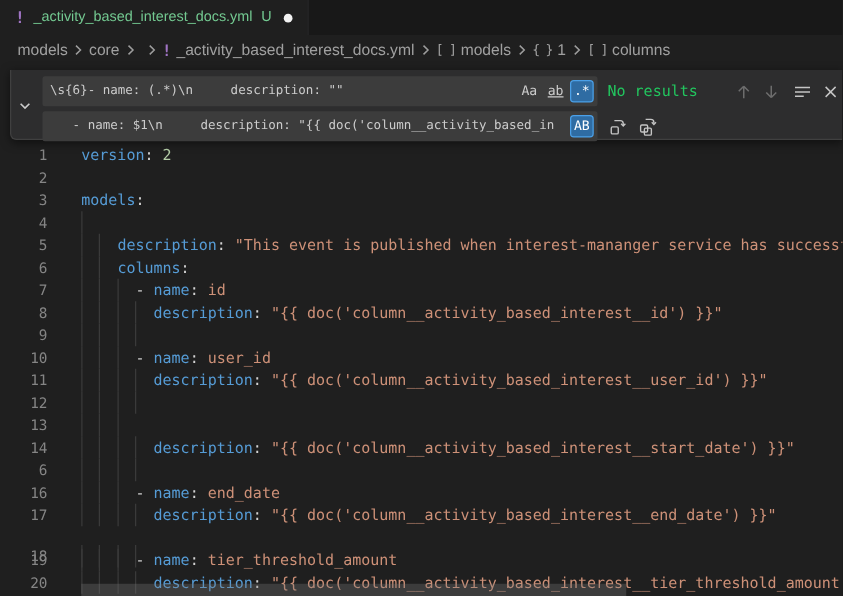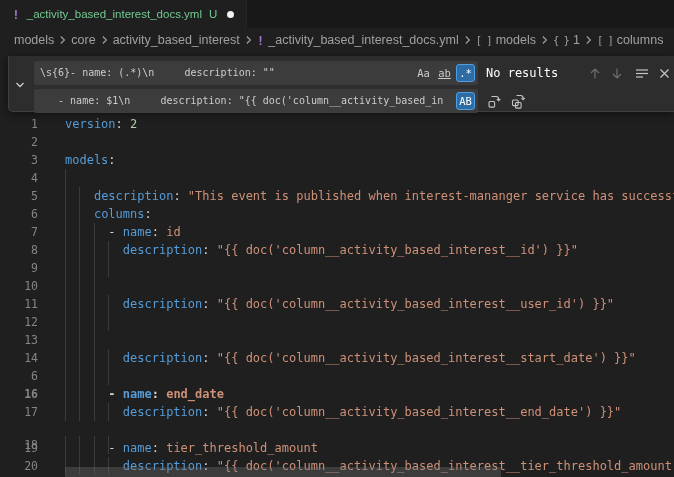--- a/index.html
+++ b/index.html
@@ -47,21 +47,21 @@
   .find-input .input-text{right:70px;}
   .replace-input .input-text{right:30px;}
   .toggles{position:absolute;right:3px;top:3px;display:flex;gap:2px;}
   .toggle{min-width:19px;height:18px;line-height:17px;text-align:center;border-radius:3px;
       color:#cccccc;font-size:10.5px;font-family:"DejaVu Sans Mono",monospace;
       border:1px solid transparent;box-sizing:border-box;padding:0 2px;cursor:pointer;}
   .toggle.active{background:#2f6ca3;border-color:#4ba0e8;color:#ffffff;}
   .toggle.tg-whole-word{text-decoration:underline;}
   .ab-toggle{position:absolute;right:3px;top:3px;}
   .no-results{position:absolute;left:477px;top:5px;height:24px;line-height:24px;
-      color:#ffffff;font-size:12px;}
+      color:#22c55e;font-size:12px;}
   .nav{position:absolute;top:5px;height:24px;width:22px;display:flex;align-items:center;
       justify-content:center;color:#c5c5c5;font-size:14px;cursor:pointer;}
   .nav.disabled{opacity:.42;}
   .r-btn{position:absolute;top:33px;height:24px;width:22px;display:flex;align-items:center;
       justify-content:center;cursor:pointer;}
   svg{display:block;}
 </style>
 </head>
 <body>
 
@@ -83,23 +83,20 @@
         <polyline points="2.8,1.5 6.4,5 2.8,8.5" fill="none" stroke="#9d9d9d" stroke-width="1.2"></polyline>
       </svg>
     </span>
     <span class="bc-item">
       <span class="bc-label">core</span>
     </span>
     <span class="bc-sep">
       <svg width="9" height="10" viewBox="0 0 9 10">
         <polyline points="2.8,1.5 6.4,5 2.8,8.5" fill="none" stroke="#9d9d9d" stroke-width="1.2"></polyline>
       </svg>
-    </span>
-    <span class="bc-item">
-      <span class="bc-label">activity_based_interest</span>
     </span>
     <span class="bc-sep">
       <svg width="9" height="10" viewBox="0 0 9 10">
         <polyline points="2.8,1.5 6.4,5 2.8,8.5" fill="none" stroke="#9d9d9d" stroke-width="1.2"></polyline>
       </svg>
     </span>
     <span class="bc-item">
       <span class="bc-ic yaml-file-icon">!</span>
       <span class="bc-label">_activity_based_interest_docs.yml</span>
     </span>
@@ -136,27 +133,27 @@
   <div id="lines">
       <div class="line" style="top: 63px;"><span class="ln">1</span><span class="ltext"><span class="tk-key">version</span><span class="tk-punct">:</span><span class="tk-num"> 2</span></span></div>
       <div class="line" style="top: 81px;"><span class="ln">2</span><span class="ltext"></span></div>
       <div class="line" style="top: 99px;"><span class="ln">3</span><span class="ltext"><span class="tk-key">models</span><span class="tk-punct">:</span></span></div>
       <div class="line" style="top: 117px;"><span class="ln">4</span><span class="guide" style="left: 65px;"></span></div>
       <div class="line" style="top: 135px;"><span class="ln">5</span><span class="guide" style="left: 65px;"></span><span class="guide" style="left: 79.434px;"></span><span class="ltext"><span class="tk-punct">    </span><span class="tk-key">description</span><span class="tk-punct">:</span><span class="tk-str"> "This event is published when interest-mananger service has successfully</span></span></div>
       <div class="line" style="top: 153px;"><span class="ln">6</span><span class="guide" style="left: 65px;"></span><span class="guide" style="left: 79.434px;"></span><span class="ltext"><span class="tk-punct">    </span><span class="tk-key">columns</span><span class="tk-punct">:</span></span></div>
       <div class="line" style="top: 171px;"><span class="ln">7</span><span class="guide" style="left: 65px;"></span><span class="guide" style="left: 79.434px;"></span><span class="guide" style="left: 93.868px;"></span><span class="ltext"><span class="tk-punct">      - </span><span class="tk-key">name</span><span class="tk-punct">:</span><span class="tk-str"> id</span></span></div>
       <div class="line" style="top: 189px;"><span class="ln">8</span><span class="guide" style="left: 65px;"></span><span class="guide" style="left: 79.434px;"></span><span class="guide" style="left: 93.868px;"></span><span class="guide" style="left: 108.302px;"></span><span class="ltext"><span class="tk-punct">        </span><span class="tk-key">description</span><span class="tk-punct">:</span><span class="tk-str"> "{{ doc('column__activity_based_interest__id') }}"</span></span></div>
       <div class="line" style="top: 207px;"><span class="ln">9</span><span class="guide" style="left: 65px;"></span><span class="guide" style="left: 79.434px;"></span><span class="guide" style="left: 93.868px;"></span><span class="guide" style="left: 108.302px;"></span><span class="ltext"></span></div>
-      <div class="line" style="top: 225px;"><span class="ln">10</span><span class="guide" style="left: 65px;"></span><span class="guide" style="left: 79.434px;"></span><span class="guide" style="left: 93.868px;"></span></div>
+      <div class="line" style="top: 225px;"><span class="ln">10</span><span class="guide" style="left: 65px;"></span><span class="guide" style="left: 79.434px;"></span><span class="guide" style="left: 93.868px;"></span><span class="ltext"><span class="tk-punct">      - </span><span class="tk-key">name</span><span class="tk-punct">:</span><span class="tk-str"> user_id</span></span></div>
       <div class="line" style="top: 243px;"><span class="ln">11</span><span class="guide" style="left: 65px;"></span><span class="guide" style="left: 79.434px;"></span><span class="guide" style="left: 93.868px;"></span><span class="guide" style="left: 108.302px;"></span><span class="ltext"><span class="tk-punct">        </span><span class="tk-key">description</span><span class="tk-punct">:</span><span class="tk-str"> "{{ doc('column__activity_based_interest__user_id') }}"</span></span></div>
       <div class="line" style="top: 261px;"><span class="ln">12</span><span class="guide" style="left: 65px;"></span><span class="guide" style="left: 79.434px;"></span><span class="guide" style="left: 93.868px;"></span><span class="guide" style="left: 108.302px;"></span><span class="ltext"></span></div>
       <div class="line" style="top: 279px;"><span class="ln">13</span><span class="guide" style="left: 65px;"></span><span class="guide" style="left: 79.434px;"></span><span class="guide" style="left: 93.868px;"></span></div>
       <div class="line" style="top: 297px;"><span class="ln">14</span><span class="guide" style="left: 65px;"></span><span class="guide" style="left: 79.434px;"></span><span class="guide" style="left: 93.868px;"></span><span class="guide" style="left: 108.302px;"></span><span class="ltext"><span class="tk-punct">        </span><span class="tk-key">description</span><span class="tk-punct">:</span><span class="tk-str"> "{{ doc('column__activity_based_interest__start_date') }}"</span></span></div>
       <div class="line" style="top: 315px;"><span class="ln">6</span><span class="guide" style="left: 65px;"></span><span class="guide" style="left: 79.434px;"></span><span class="guide" style="left: 93.868px;"></span><span class="guide" style="left: 108.302px;"></span><span class="ltext"></span></div>
-      <div class="line" style="top: 333px; font-weight: bold;"><span class="ln">16</span><span class="guide" style="left: 65px;"></span><span class="guide" style="left: 79.434px;"></span><span class="guide" style="left: 93.868px;"></span><span class="ltext"><span class="tk-punct">      - </span><span class="tk-key">name</span><span class="tk-punct">:</span><span class="tk-str"> end_date</span></span></div>
+      <div class="line" style="top: 333px;"><span class="ln">16</span><span class="guide" style="left: 65px;"></span><span class="guide" style="left: 79.434px;"></span><span class="guide" style="left: 93.868px;"></span><span class="ltext"><span class="tk-punct">      - </span><span class="tk-key">name</span><span class="tk-punct">:</span><span class="tk-str"> end_date</span></span></div>
       <div class="line" style="top: 351px;"><span class="ln">17</span><span class="guide" style="left: 65px;"></span><span class="guide" style="left: 79.434px;"></span><span class="guide" style="left: 93.868px;"></span><span class="guide" style="left: 108.302px;"></span><span class="ltext"><span class="tk-punct">        </span><span class="tk-key">description</span><span class="tk-punct">:</span><span class="tk-str"> "{{ doc('column__activity_based_interest__end_date') }}"</span></span></div>
       <div class="line" style="top: 384px;"><span class="ln">18</span><span class="guide" style="left: 65px;"></span><span class="guide" style="left: 79.434px;"></span><span class="guide" style="left: 93.868px;"></span><span class="guide" style="left: 108.302px;"></span><span class="ltext"></span></div>
       <div class="line" style="top: 387px;"><span class="ln">19</span><span class="guide" style="left: 65px;"></span><span class="guide" style="left: 79.434px;"></span><span class="guide" style="left: 93.868px;"></span><span class="ltext"><span class="tk-punct">      - </span><span class="tk-key">name</span><span class="tk-punct">:</span><span class="tk-str"> tier_threshold_amount</span></span></div>
       <div class="line" style="top: 405px;"><span class="ln">20</span><span class="guide" style="left: 65px;"></span><span class="guide" style="left: 79.434px;"></span><span class="guide" style="left: 93.868px;"></span><span class="guide" style="left: 108.302px;"></span><span class="ltext"><span class="tk-punct">        </span><span class="tk-key">description</span><span class="tk-punct">:</span><span class="tk-str"> "{{ doc('column__activity_based_interest__tier_threshold_amount') }}"</span></span></div>
     </div>
   <div class="hscroll"></div>
 
   <div class="find-widget">
     <div class="collapse">
       <svg width="12" height="12" viewBox="0 0 12 12">

